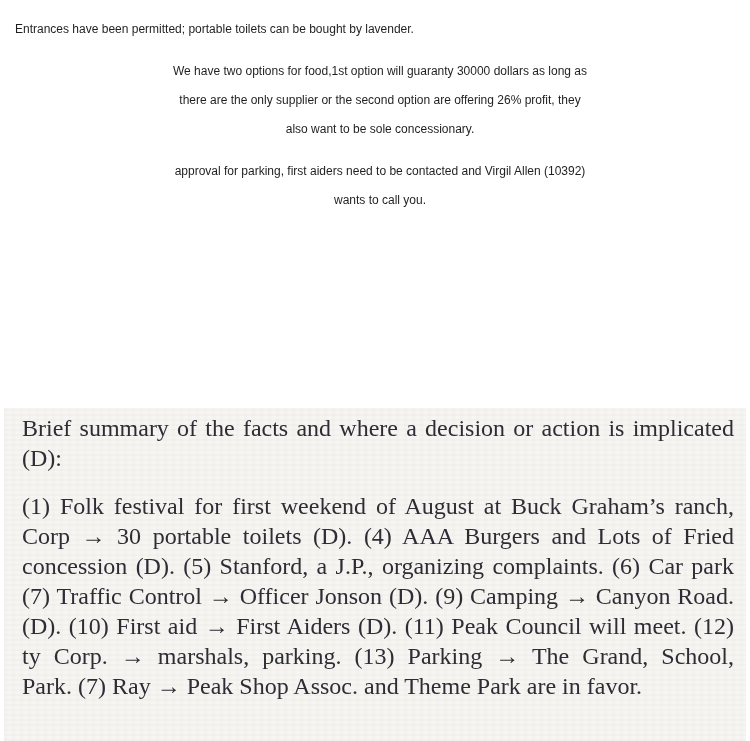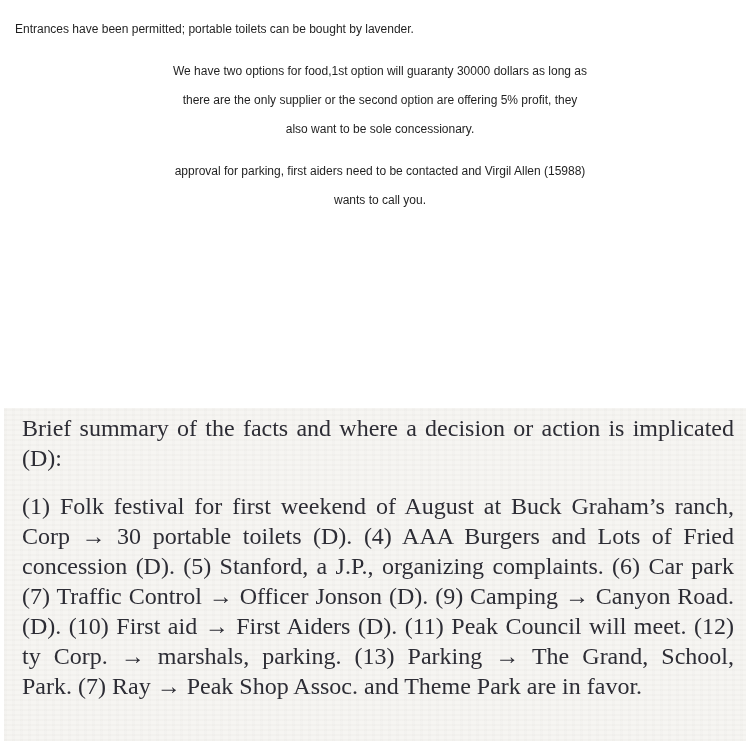--- a/index.html
+++ b/index.html
@@ -69,25 +69,25 @@
 </style>
 </head>
 <body style="background-color: rgb(255, 255, 255);">
 
 <div class="notes" id="notes" style="color: rgb(31, 31, 31);">
     <div class="para">
       <div class="line">Entrances have been permitted; portable toilets can be bought by lavender.</div>
     </div>
     <div class="para">
       <div class="line">We have two options for food,1st option will guaranty 30000 dollars as long as</div>
-      <div class="line">there are the only supplier or the second option are offering 5% profit, they</div>
+      <div class="line">there are the only supplier or the second option are offering 26% profit, they</div>
       <div class="line">also want to be sole concessionary.</div>
     </div>
     <div class="para">
-      <div class="line">approval for parking, first aiders need to be contacted and Virgil Allen (15988)</div>
+      <div class="line">approval for parking, first aiders need to be contacted and Virgil Allen (10392)</div>
       <div class="line">wants to call you.</div>
     </div>
   </div>
 
 <div class="scan" id="scan" style="background-color: rgb(246, 245, 242);">
   <div class="scan-content" id="scan-content" style="color: rgb(45, 45, 53);">
       <div class="para">
         <div class="line just">Brief summary of the facts and where a decision or action is implicated this is marked by a</div>
         <div class="line">(D):</div>
       </div>

